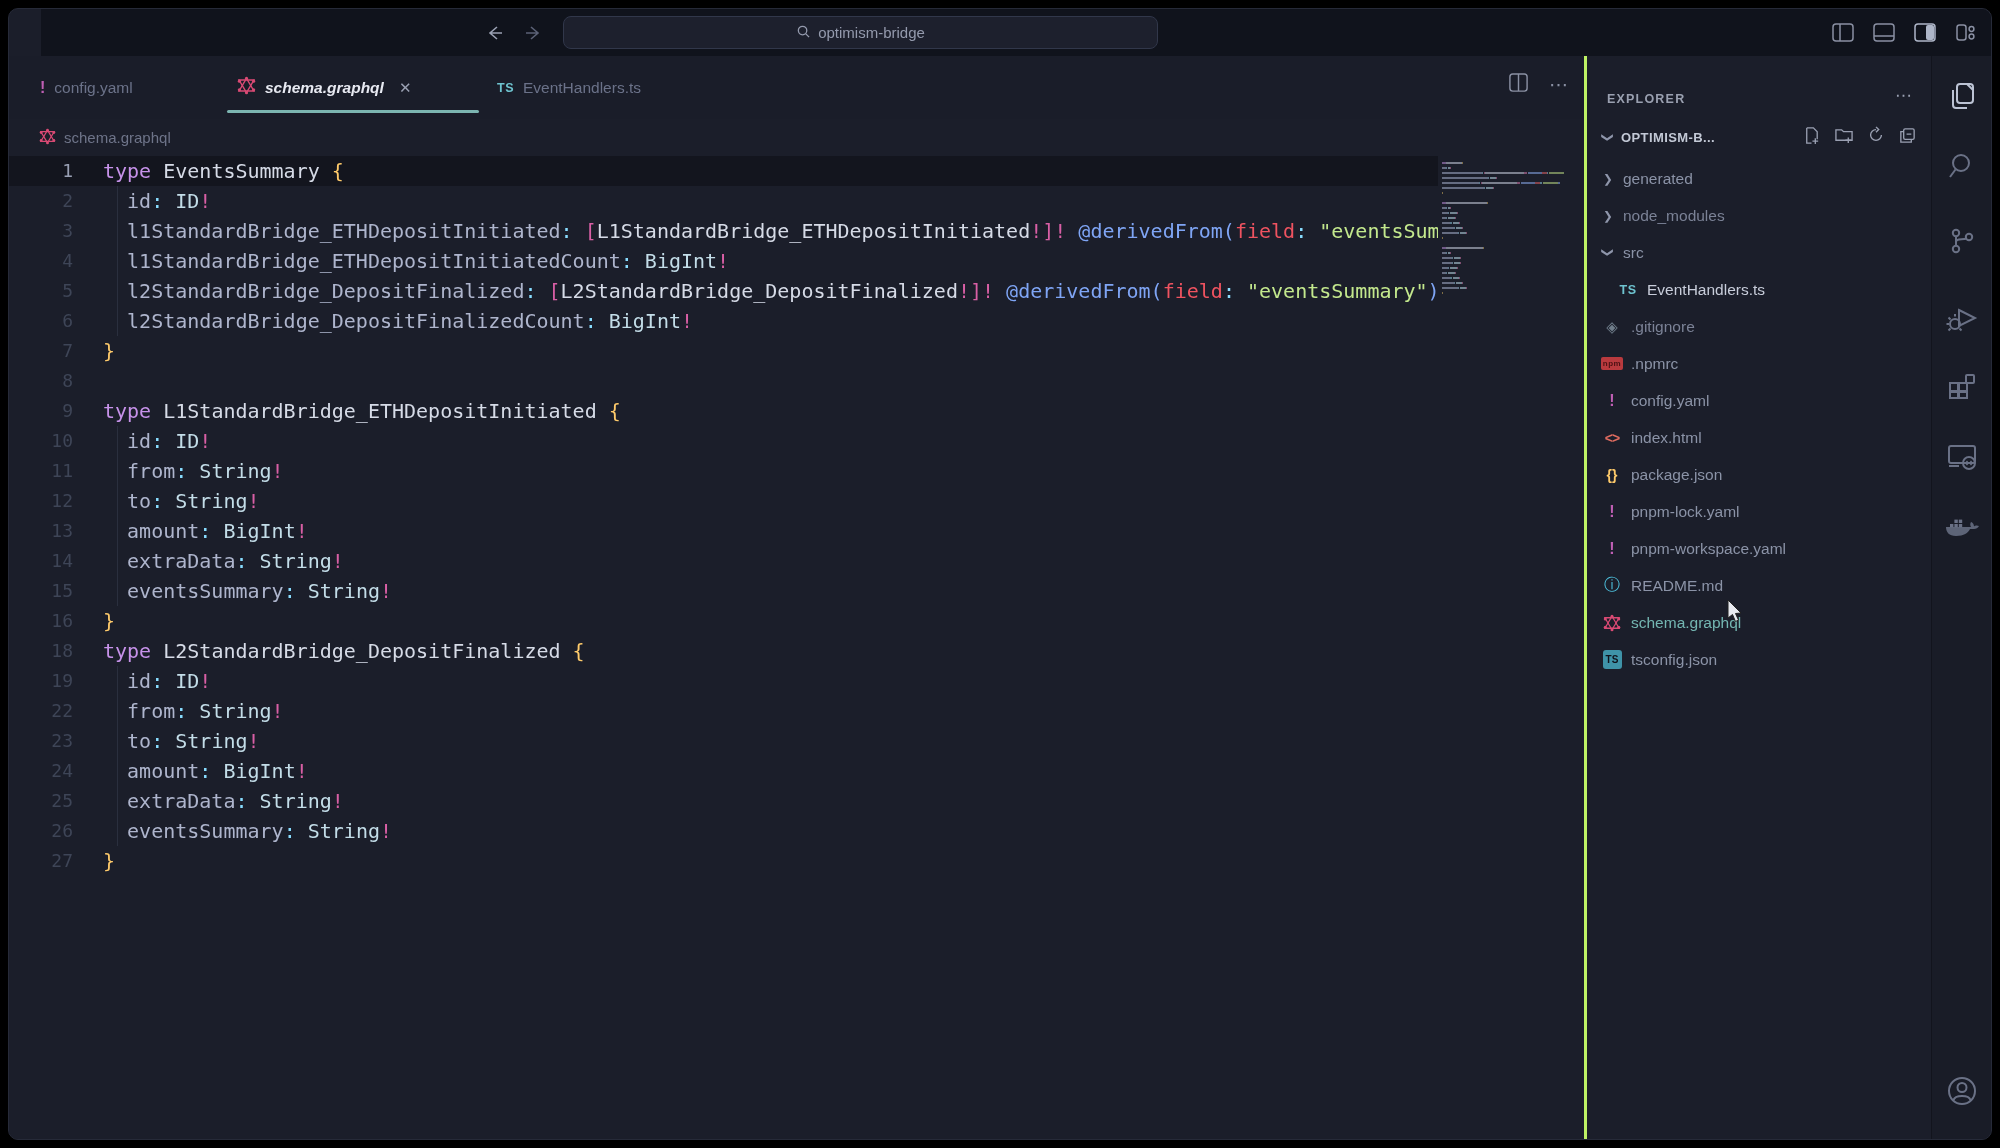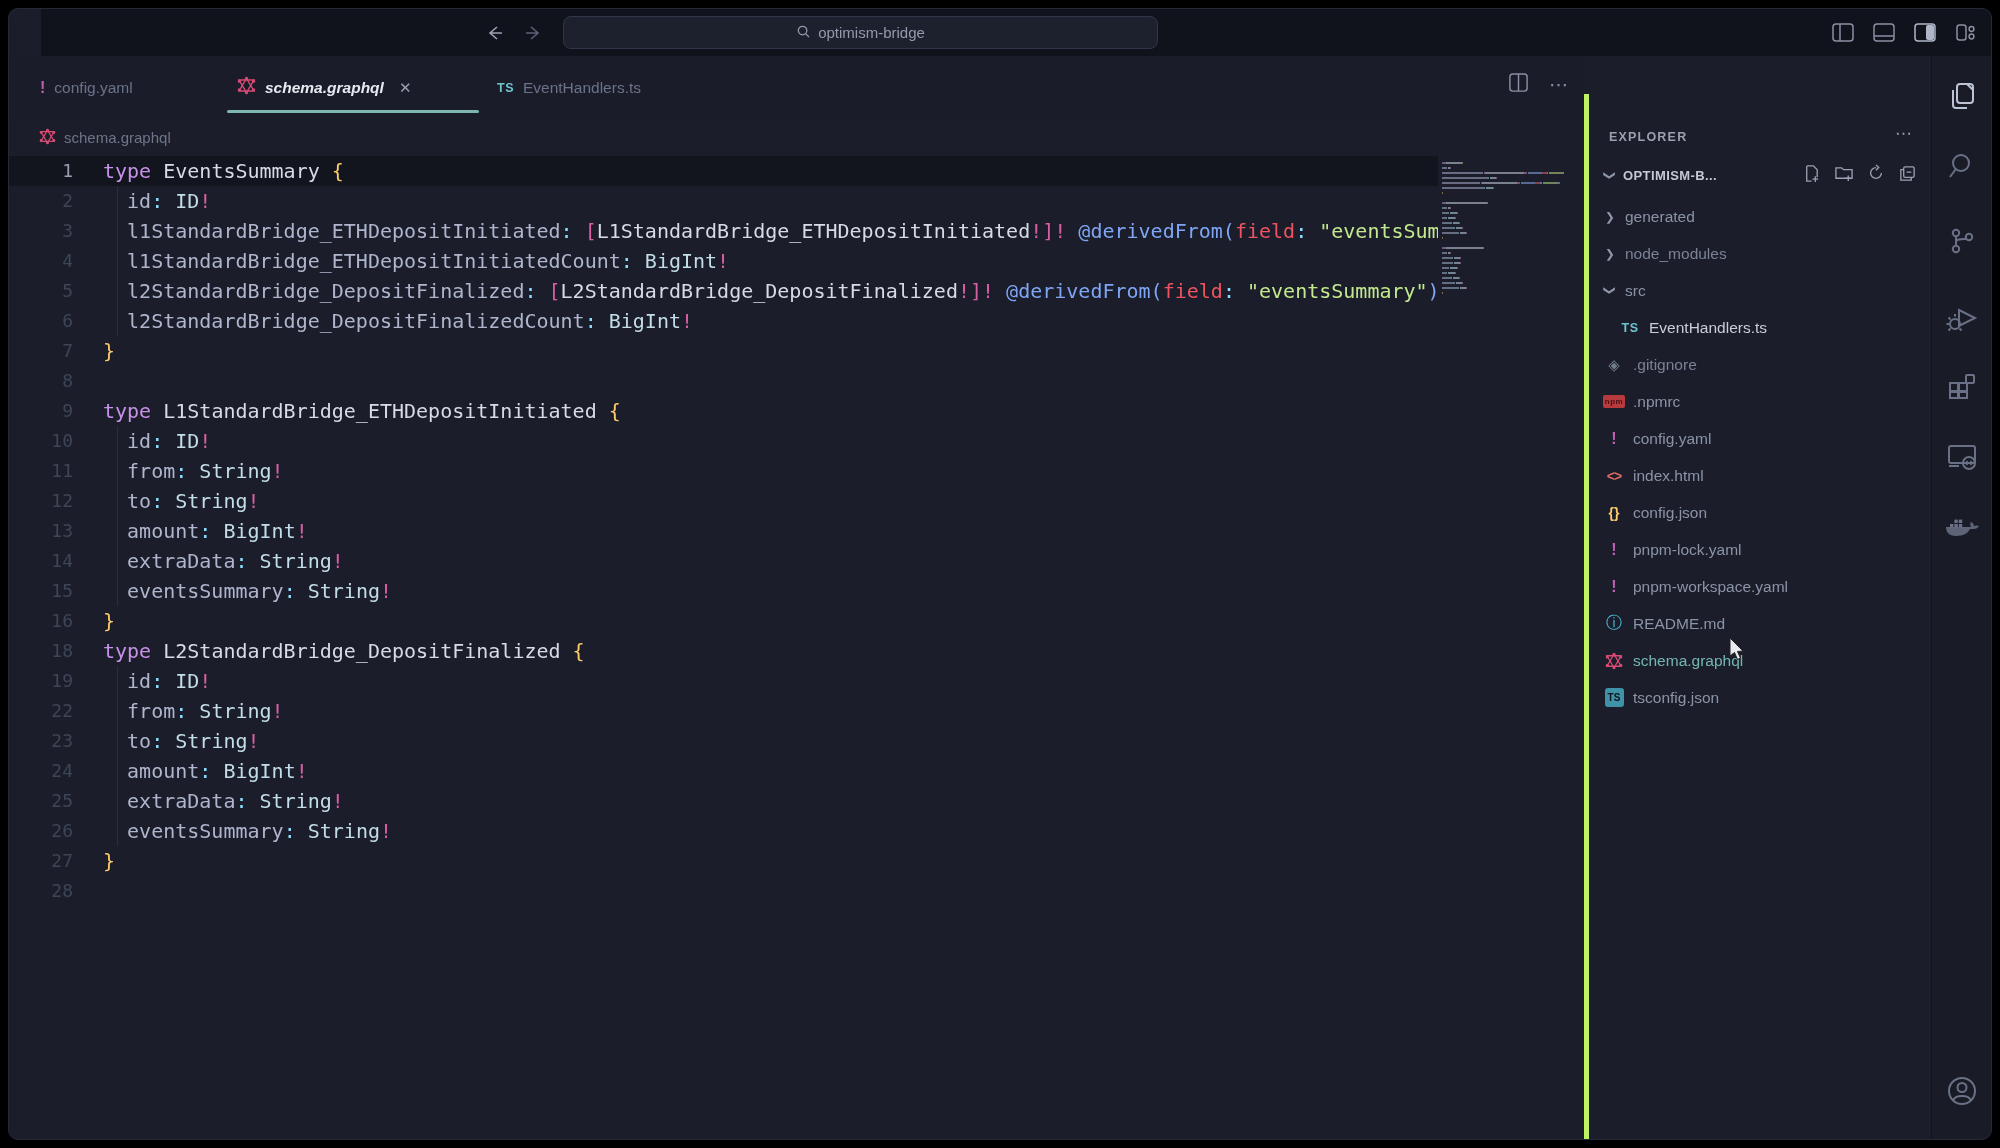--- a/index.html
+++ b/index.html
@@ -45,22 +45,22 @@
   .iguide{position:absolute;left:108px;top:0;bottom:0;width:1px;background:#2a2f3e;}
   .tk-kw{color:#c792ea}.tk-tname{color:#d6dbe7}.tk-brace{color:#ffcb6b}
   .tk-field{color:#aeb5cd}.tk-colon{color:#89ddff}.tk-bang{color:#d85fa5}
   .tk-dir{color:#7fa5f5}.tk-attr{color:#ef5360}.tk-str{color:#c3e88d}
   .tk-tref{color:#c3dde8}.tk-pl{color:#a6adc8}
   .minimap{position:absolute;top:0;right:0;width:146px;height:330px;background:#1b1e2a;z-index:5;}
   .mm-rows{position:absolute;top:6px;left:4px;right:20px;}
   .mm-row{height:2px;margin-bottom:3px;display:flex;opacity:.75;}
   .mm-row span{height:2px;display:block;}
   
-  .sidebar{width:347px;flex:0 0 347px;background:#1b1e2a;border-left:5px solid #bef264;position:relative;
-           color:#8b93a7;font-size:15.5px;margin-top:38px;}
+  .sidebar{width:347px;flex:0 0 347px;background:#1b1e2a;border-left:3px solid #bef264;position:relative;
+           color:#8b93a7;font-size:15.5px;}
   .exp-header{height:58px;display:flex;align-items:flex-end;padding:0 18px 8px 20px;}
   .exp-title{font-size:12.5px;letter-spacing:1.2px;color:#9aa0b0;font-weight:bold;flex:1;}
   .exp-more{color:#9aa0b2;font-size:17px;letter-spacing:1px;}
   .section-row{height:46px;display:flex;align-items:center;padding:0 14px;gap:6px;}
   .section-label{font-size:13px;font-weight:bold;color:#c3c9d6;letter-spacing:.4px;flex:1;white-space:nowrap;overflow:hidden;}
   .section-tools{display:flex;gap:13px;align-items:center;color:#9aa0b2;}
   .chev{display:inline-block;color:#8f96ab;font-size:13px;transform:scale(.9);width:14px;text-align:center;}
   .chev.down{transform:rotate(90deg) scale(.9);}
   .tree-row{height:37px;display:flex;align-items:center;padding-left:14px;gap:8px;white-space:nowrap;}
   .tree-row .fi{width:22px;flex:0 0 22px;display:flex;align-items:center;justify-content:center;}
@@ -210,21 +210,20 @@
               <div class="code-line"><span class="gutter">15</span><span class="ltext"><span class="tk-field">  eventsSummary</span><span class="tk-colon">:</span><span class="tk-pl"> </span><span class="tk-tref">String</span><span class="tk-bang">!</span></span><i class="iguide"></i></div>
               <div class="code-line"><span class="gutter">16</span><span class="ltext"><span class="tk-brace">}</span></span></div>
               <div class="code-line"><span class="gutter">18</span><span class="ltext"><span class="tk-kw">type</span><span class="tk-tname"> L2StandardBridge_DepositFinalized </span><span class="tk-brace">{</span></span></div>
               <div class="code-line"><span class="gutter">19</span><span class="ltext"><span class="tk-field">  id</span><span class="tk-colon">:</span><span class="tk-pl"> </span><span class="tk-tref">ID</span><span class="tk-bang">!</span></span><i class="iguide"></i></div>
               <div class="code-line"><span class="gutter">22</span><span class="ltext"><span class="tk-field">  from</span><span class="tk-colon">:</span><span class="tk-pl"> </span><span class="tk-tref">String</span><span class="tk-bang">!</span></span><i class="iguide"></i></div>
               <div class="code-line"><span class="gutter">23</span><span class="ltext"><span class="tk-field">  to</span><span class="tk-colon">:</span><span class="tk-pl"> </span><span class="tk-tref">String</span><span class="tk-bang">!</span></span><i class="iguide"></i></div>
               <div class="code-line"><span class="gutter">24</span><span class="ltext"><span class="tk-field">  amount</span><span class="tk-colon">:</span><span class="tk-pl"> </span><span class="tk-tref">BigInt</span><span class="tk-bang">!</span></span><i class="iguide"></i></div>
               <div class="code-line"><span class="gutter">25</span><span class="ltext"><span class="tk-field">  extraData</span><span class="tk-colon">:</span><span class="tk-pl"> </span><span class="tk-tref">String</span><span class="tk-bang">!</span></span><i class="iguide"></i></div>
               <div class="code-line"><span class="gutter">26</span><span class="ltext"><span class="tk-field">  eventsSummary</span><span class="tk-colon">:</span><span class="tk-pl"> </span><span class="tk-tref">String</span><span class="tk-bang">!</span></span><i class="iguide"></i></div>
               <div class="code-line"><span class="gutter">27</span><span class="ltext"><span class="tk-brace">}</span></span></div>
-              <div class="code-line"><span class="gutter">28</span><span class="ltext"></span></div>
             </div>
       <div class="minimap">
         <div class="mm-rows" id="mm-rows">
                 <div class="mm-row">
                   <span style="width: 4.24px; background: rgb(142, 111, 168);"></span>
                   <span style="width: 15.9px; background: rgb(155, 161, 176);"></span>
                   <span style="width: 1.06px; background: rgb(160, 136, 80);"></span>
                 </div>
                 <div class="mm-row">
                   <span style="width: 4.24px; background: rgb(128, 136, 160);"></span>
@@ -470,21 +469,21 @@
             <div class="tree-row">
               <span class="fi">
                 <span class="fi-html">&lt;&gt;</span>
               </span>
               <span class="lbl ">index.html</span>
             </div>
             <div class="tree-row">
               <span class="fi">
                 <span class="fi-braces">{}</span>
               </span>
-              <span class="lbl ">config.json</span>
+              <span class="lbl ">package.json</span>
             </div>
             <div class="tree-row">
               <span class="fi">
                 <span class="fi-yaml">!</span>
               </span>
               <span class="lbl ">pnpm-lock.yaml</span>
             </div>
             <div class="tree-row">
               <span class="fi">
                 <span class="fi-yaml">!</span>

